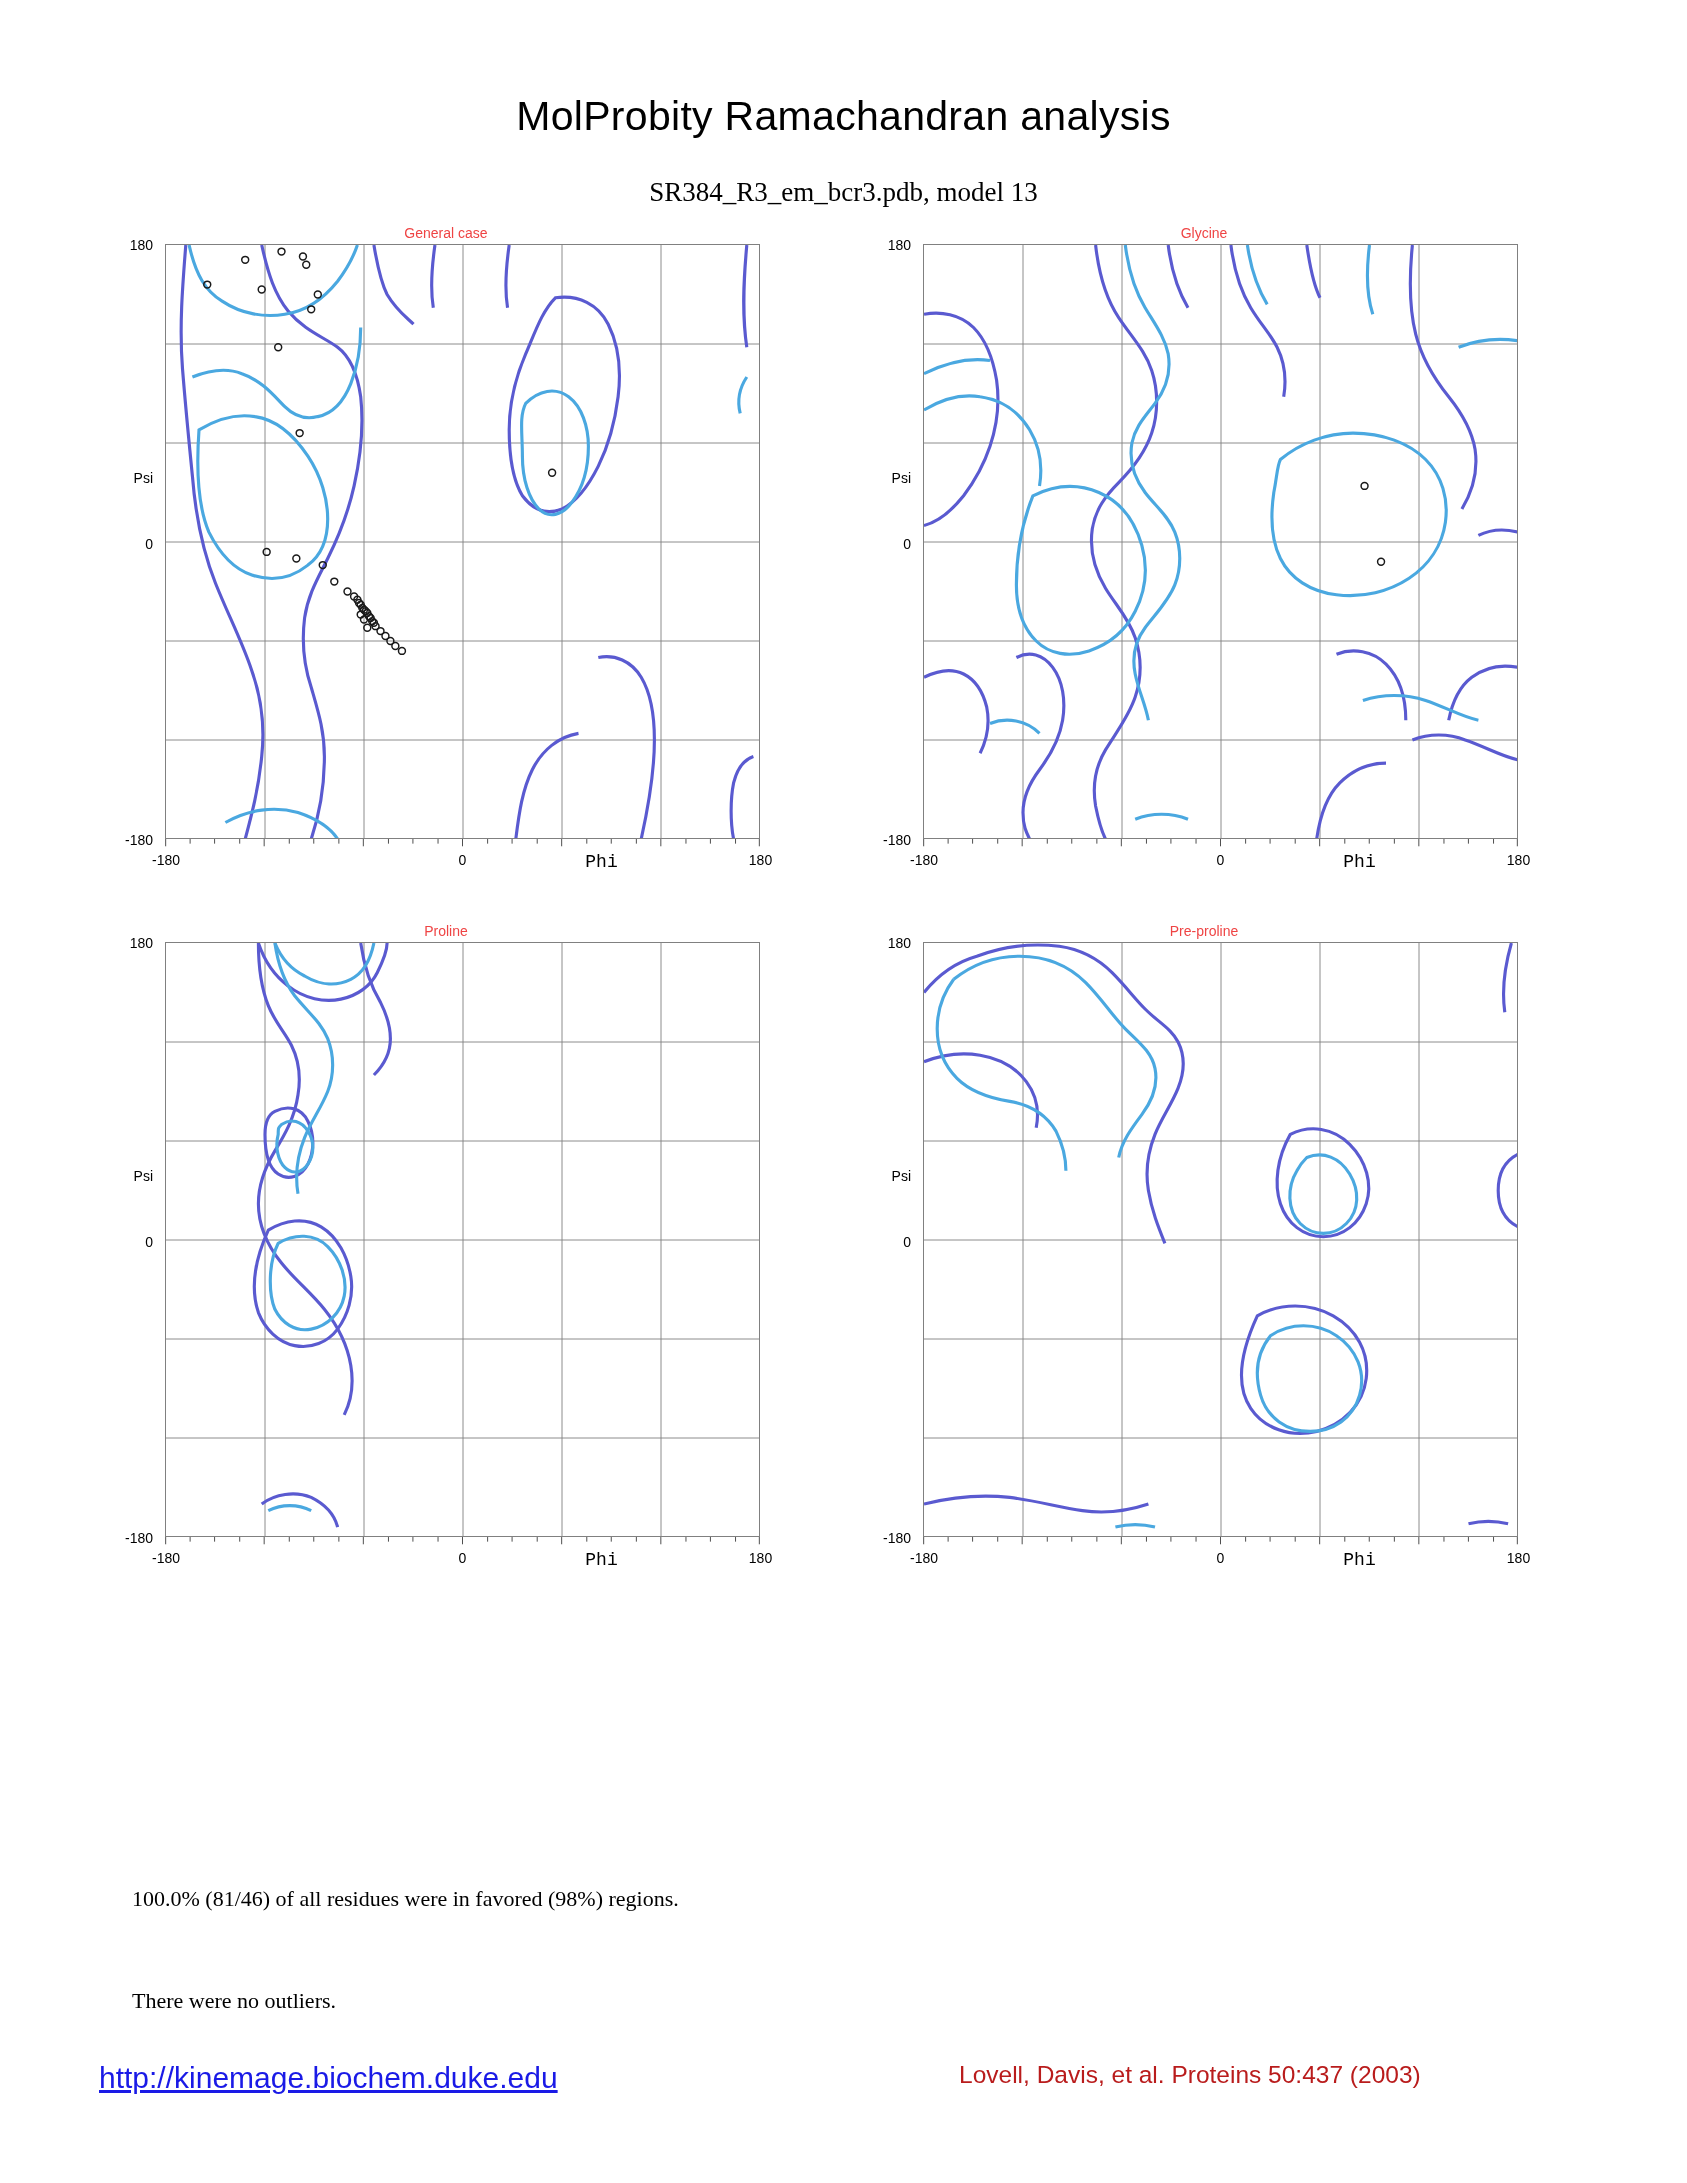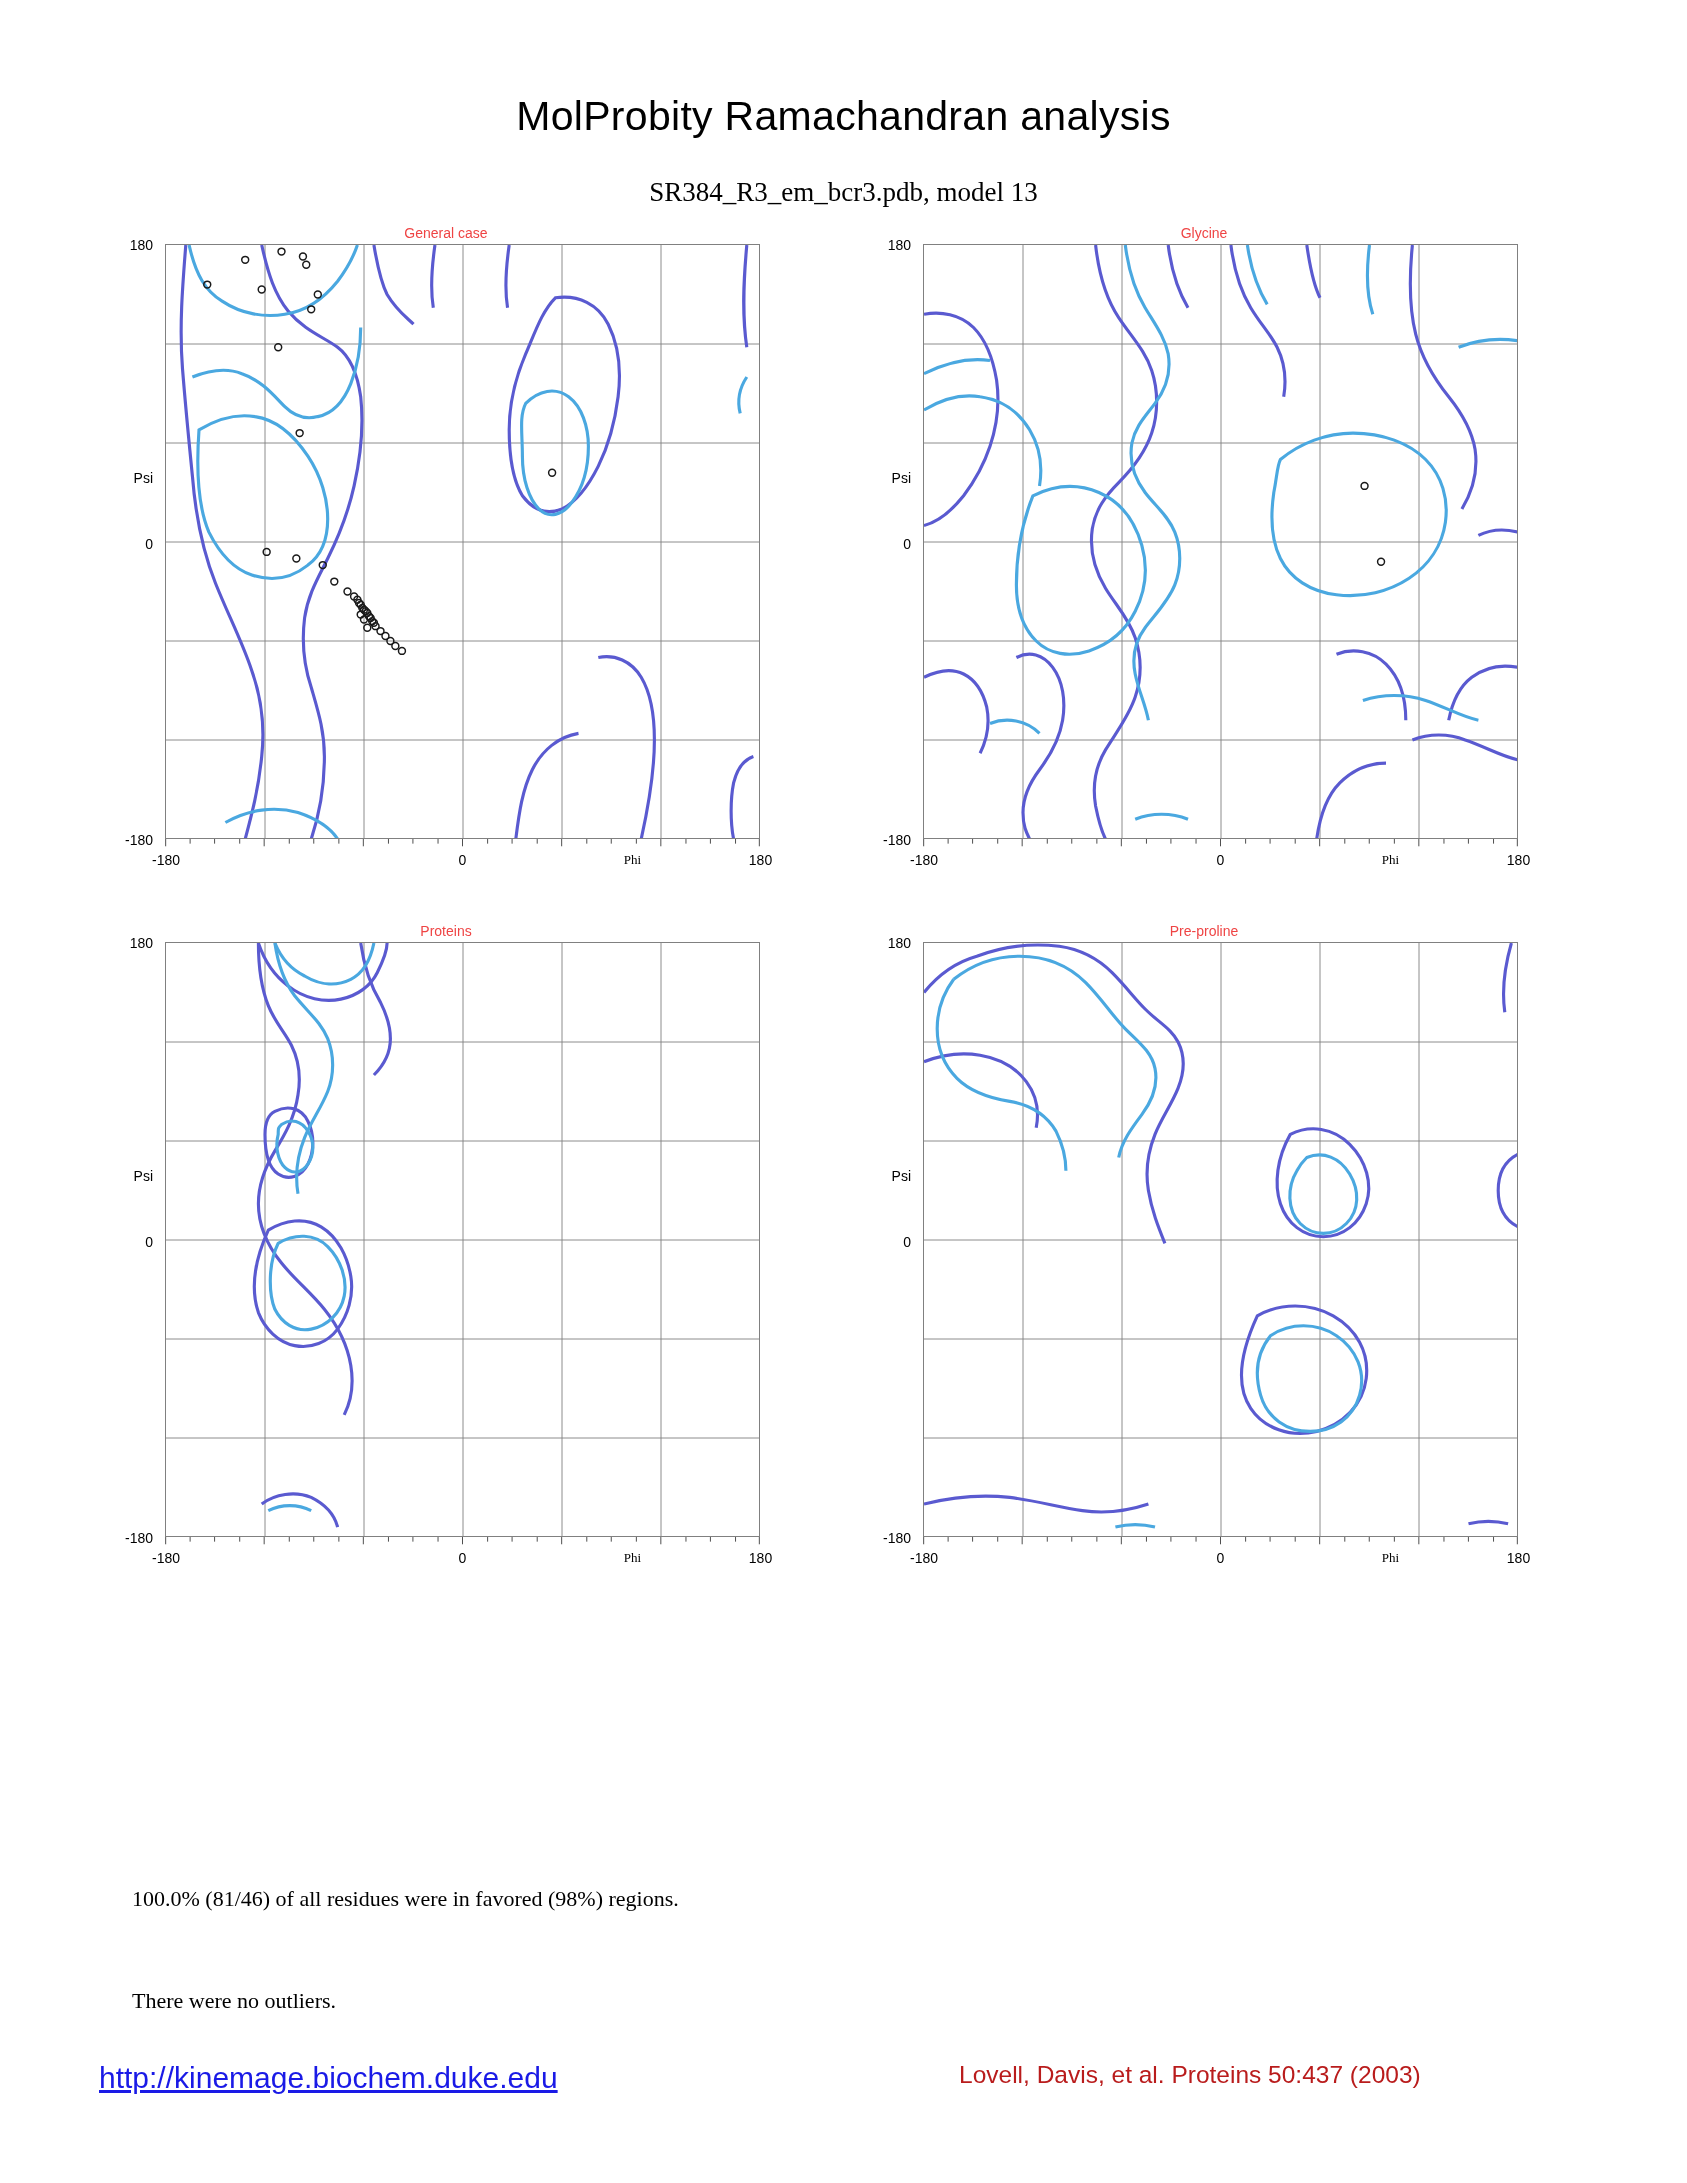--- a/index.html
+++ b/index.html
@@ -79,23 +79,23 @@
   }
   .xtick-label {
     position: absolute;
     font-family: "Liberation Sans", sans-serif;
     font-size: 14px;
     text-align: center;
     width: 79px;
   }
   .xaxis-name {
     position: absolute;
-    font-family: Liberation Serif, serif;
-    font-size: 13px;
-    text-align: right;
+    font-family: Liberation Mono, monospace;
+    font-size: 18px;
+    text-align: center;
     width: 79px;
   }
   .footer-stats {
     position: absolute;
     left: 132px;
     font-family: "Liberation Serif", serif;
     font-size: 22px;
   }
   .footer-link {
     position: absolute;
@@ -331,21 +331,21 @@
         <line x1="899" y1="0" x2="899" y2="11"></line>
       </g>
     </svg>
     <div class="xtick-label" style="left:14.6px; top:627px;">-180</div>
     <div class="xtick-label" style="left:311px; top:627px;">0</div>
     <div class="xtick-label" style="left:609px; top:627px;">180</div>
     <div class="xaxis-name" style="left:450px; top:627px;">Phi</div>
   </div>
 
   <div class="panel" style="left:112px; top:923px; width:668px; height:681px;">
-    <div class="panel-title">Proteins</div>
+    <div class="panel-title">Proline</div>
 
     <div class="tick-label" style="top:245px;">Psi</div>
     <div class="tick-label" style="top:12px;">180</div>
     <div class="tick-label" style="top:311px;">0</div>
     <div class="tick-label" style="top:607px;">-180</div>
 
     <div class="plot-area">
       <svg class="plot-svg" width="594" height="594" viewBox="0 0 360 360" preserveAspectRatio="none">
         <g stroke="#808080" stroke-width="0.55" fill="none">
           <line x1="60" y1="0" x2="60" y2="360"></line>

